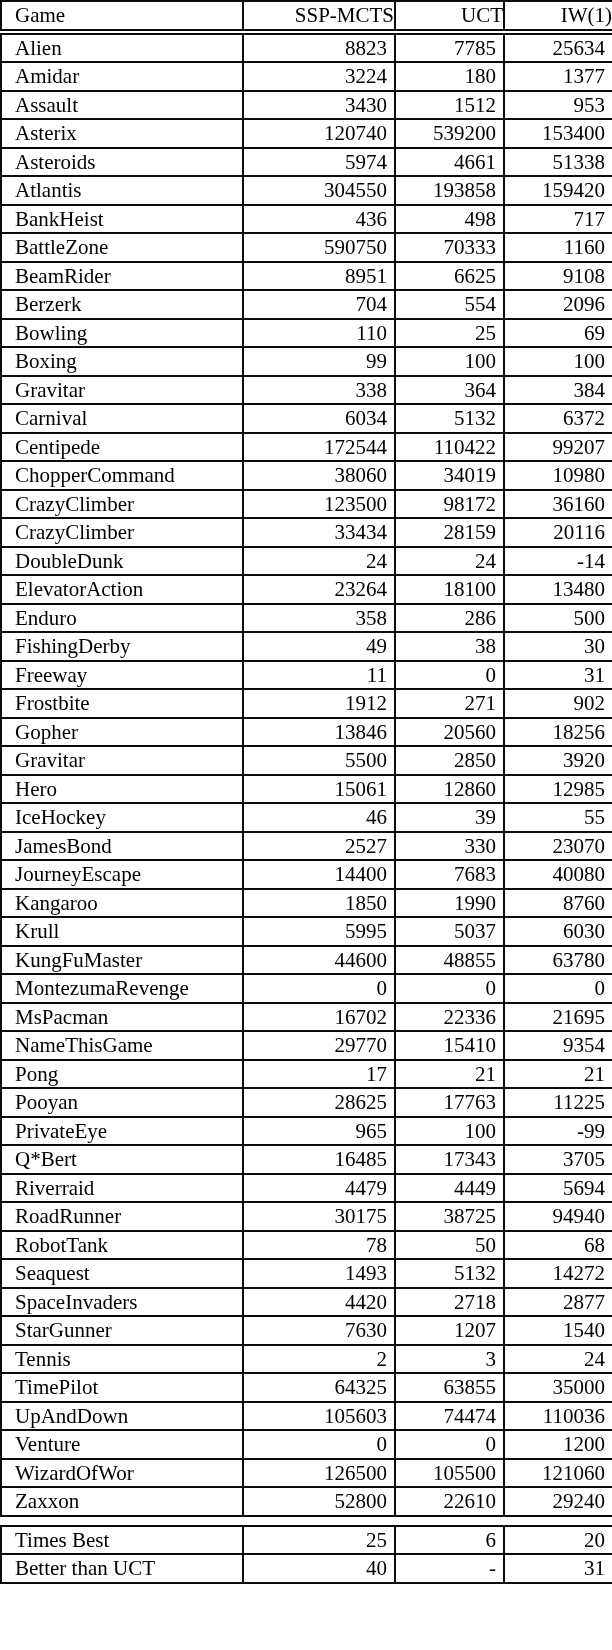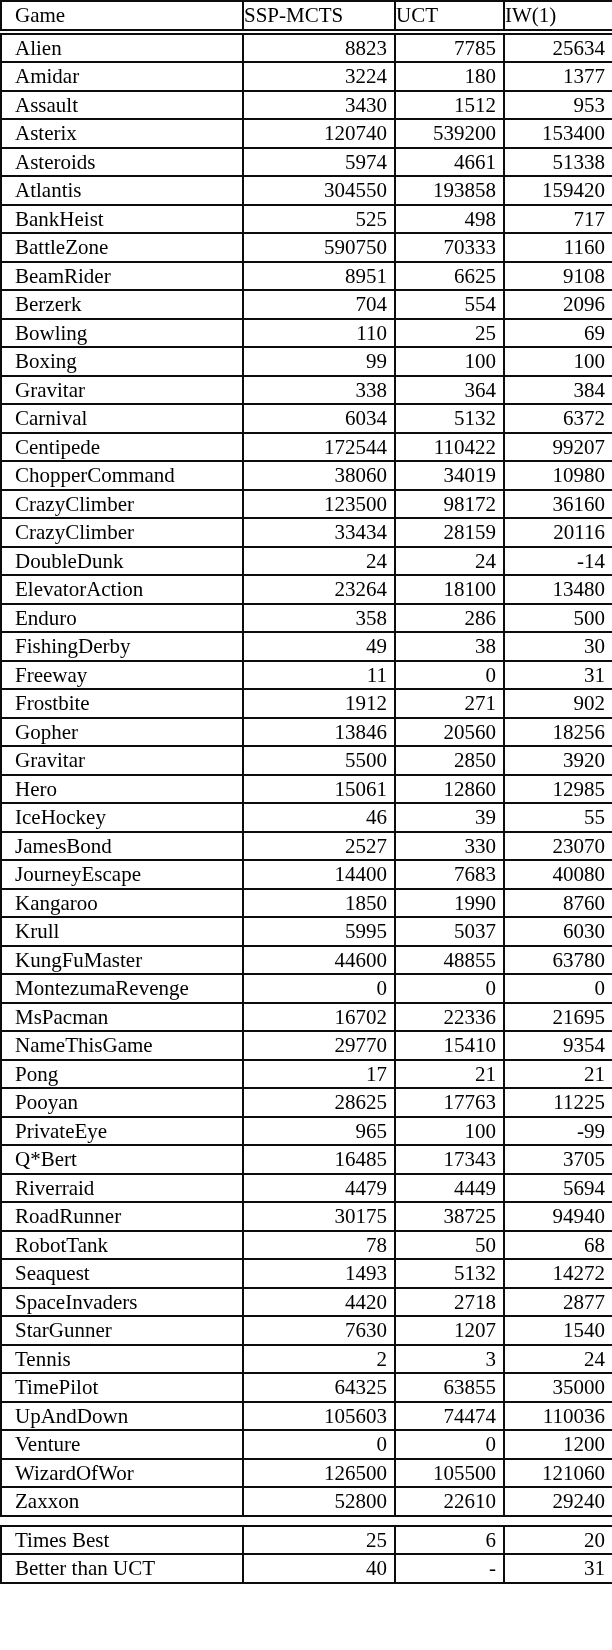--- a/index.html
+++ b/index.html
@@ -34,21 +34,21 @@
     line-height: 26px;
     white-space: nowrap;
     overflow: hidden;
     color: #000000;
   }
   th.game, td.game {
     text-align: left;
     padding-left: 13px;
   }
   th.hdr-center {
-    text-align: left;
+    text-align: right;
   }
   td.num {
     text-align: right;
     padding-right: 7px;
   }
   .b { font-weight: normal; }
   .rule-gap-small { height: 2px; }
   .rule-gap-section { height: 8px; }
 </style>
 </head>
@@ -114,21 +114,21 @@
           <td class="num b">51338</td>
         </tr>
         <tr>
           <td class="game">Atlantis</td>
           <td class="num b">304550</td>
           <td class="num">193858</td>
           <td class="num">159420</td>
         </tr>
         <tr>
           <td class="game">BankHeist</td>
-          <td class="num">525</td>
+          <td class="num">436</td>
           <td class="num">498</td>
           <td class="num b">717</td>
         </tr>
         <tr>
           <td class="game">BattleZone</td>
           <td class="num b">590750</td>
           <td class="num">70333</td>
           <td class="num">1160</td>
         </tr>
         <tr>

